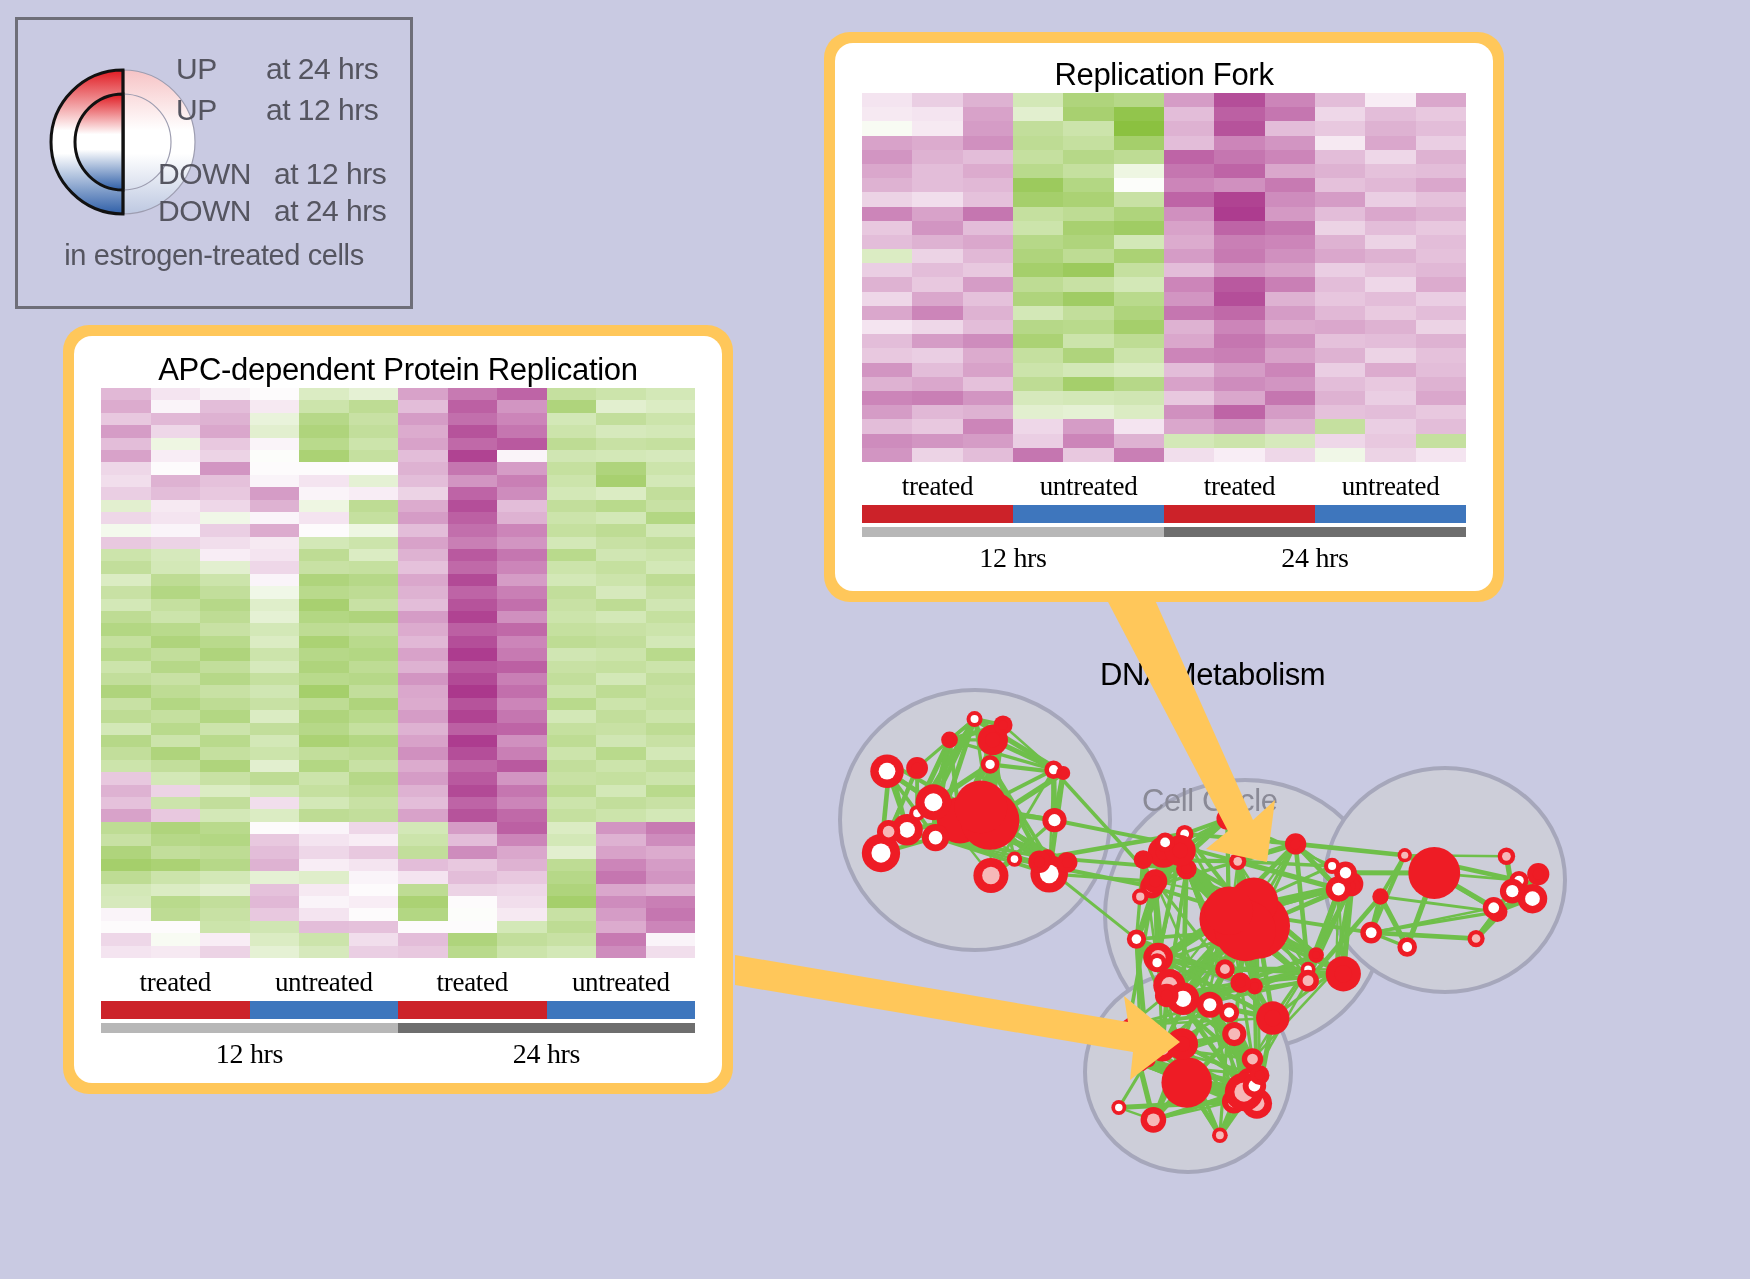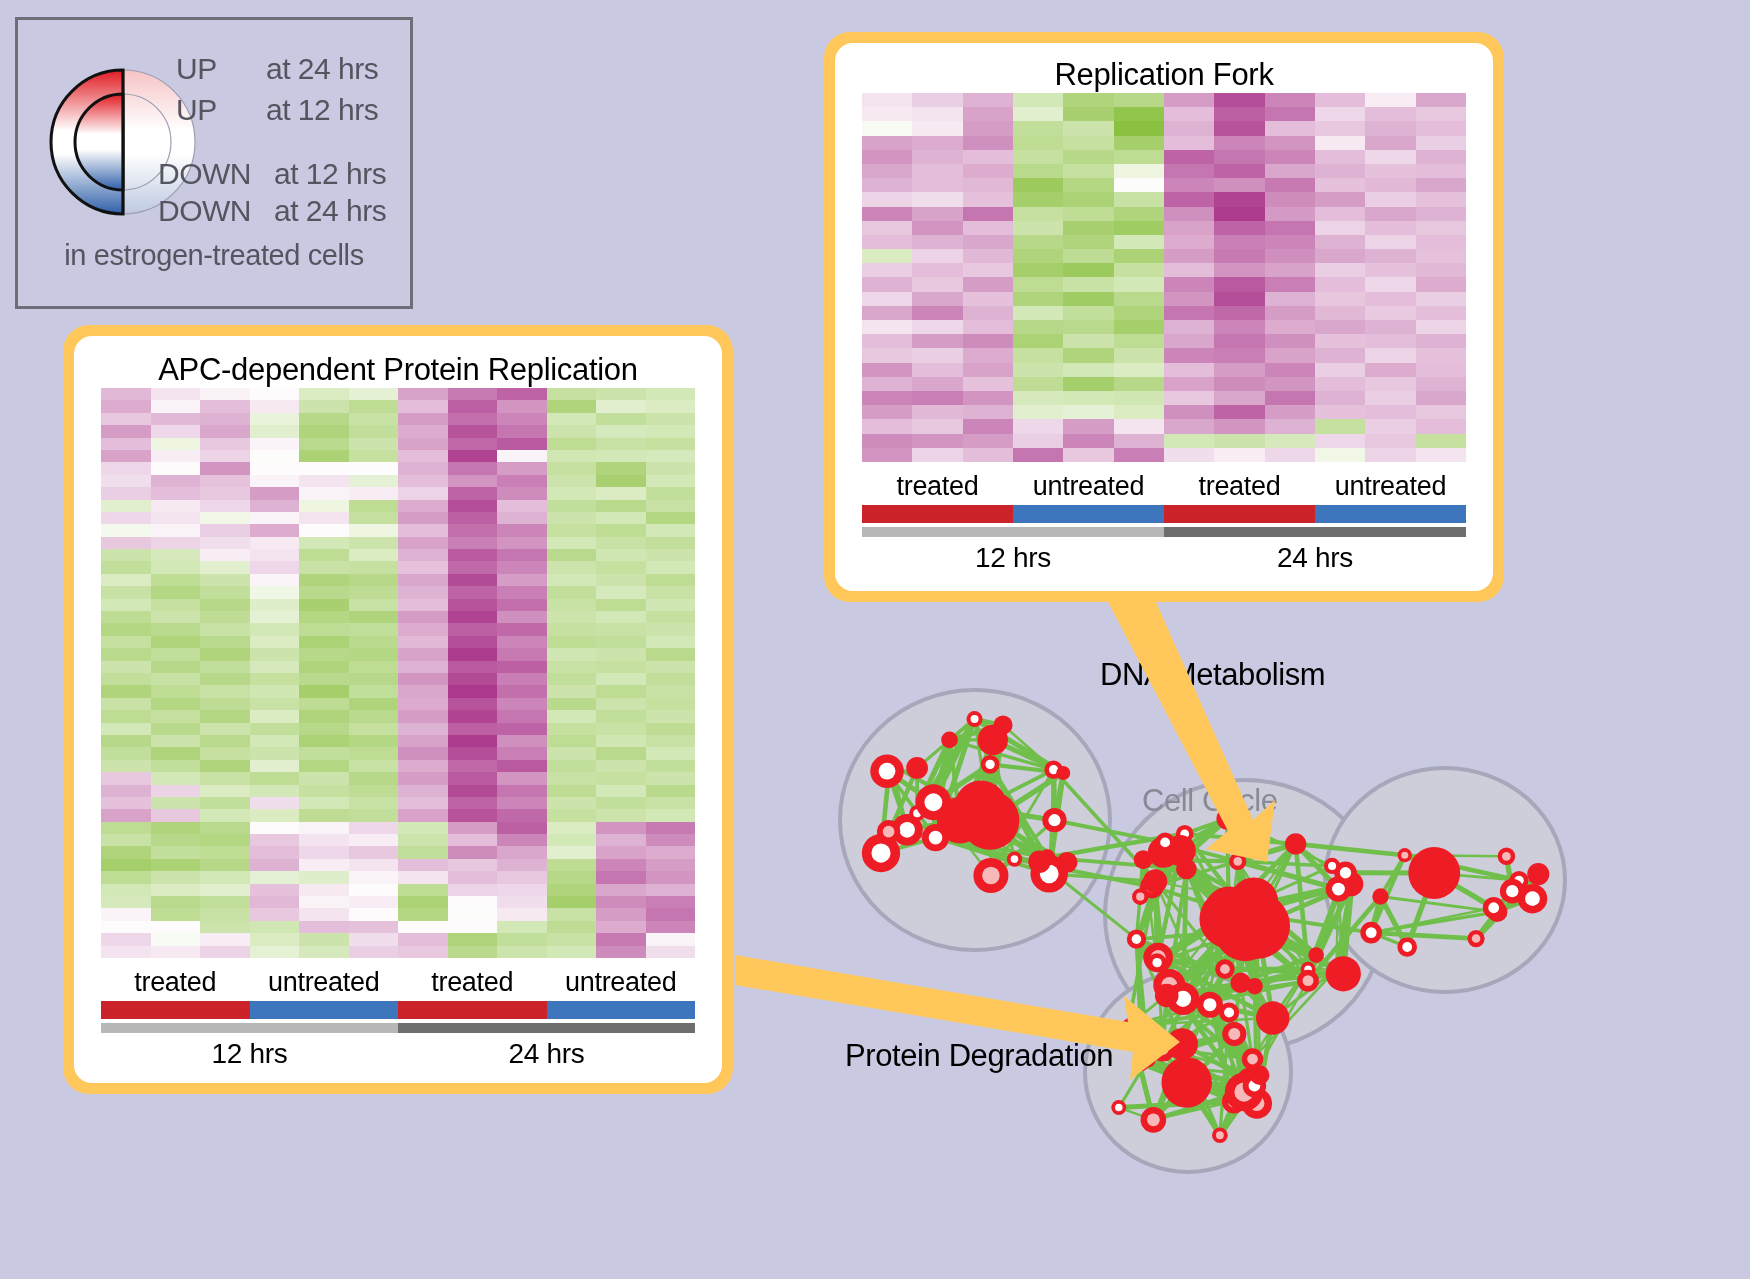--- a/index.html
+++ b/index.html
@@ -67,21 +67,21 @@
 
   
   #rf-card{left:824px;top:32px;width:680px;height:570px;}
   #rf-card .card-inner{padding:14px 0 0 0;}
   #apc-card{left:63px;top:325px;width:670px;height:769px;}
   #apc-card .card-inner{padding:16px 0 0 0;}
 
   .hm-grid{display:grid;gap:0;margin:0 auto;}
   .hm-cell{width:100%;height:100%;}
 
-  .axis-block{margin:4px auto;}
+  .axis-block{margin:4px auto;font-family:Liberation Serif, serif;}
   .cond-row{display:grid;grid-template-columns:repeat(4,1fr);}
   .cond-lab{
     text-align:center;font-size:27px;color:#000;letter-spacing:-0.3px;
     padding-bottom:3px;
   }
   .cond-bar{display:grid;grid-template-columns:repeat(4,1fr);height:18px;}
   .time-bar{display:grid;grid-template-columns:repeat(2,1fr);height:10px;margin-top:4px;}
   .time-row{display:grid;grid-template-columns:repeat(2,1fr);}
   .time-lab{text-align:center;font-size:28px;color:#000;padding-top:5px;letter-spacing:-0.3px;}
 
@@ -1664,21 +1664,20 @@
           <circle cx="357.8461381102939" cy="444.75363131998097" r="3.9190092978533357" fill="#ffffff"></circle>
           <circle cx="419.9021275070548" cy="389.74550478062577" r="13.09047411289066" fill="#ee1c25"></circle>
           <circle cx="419.9021275070548" cy="389.74550478062577" r="6.54523705644533" fill="#ffffff"></circle>
           <circle cx="363.3876112847219" cy="504.8148366813838" r="12.822310569230467" fill="#ee1c25"></circle>
           <circle cx="363.3876112847219" cy="504.8148366813838" r="6.4111552846152335" fill="#f6b8b8"></circle>
         </g>
     </svg>
     <div class="net-label" id="lab-dna">DNA Metabolism</div>
     <div class="net-label" id="lab-cc">Cell Cycle</div>
     <div class="net-label" id="lab-ub">
-      <div>Protein Degradation</div>
     </div>
   </div>
 
   <svg class="stage" style="pointer-events:none;">
     <polygon fill="#ffc75a" points="1107,600 1155,600 1253,820 1275,800 1267,862 1206,849 1228,831"></polygon>
     <polygon fill="#ffc75a" points="735,955 1128,1022 1124,996 1180,1042 1130,1080 1133,1052 735,985"></polygon>
   </svg>
 
 </div>
 

